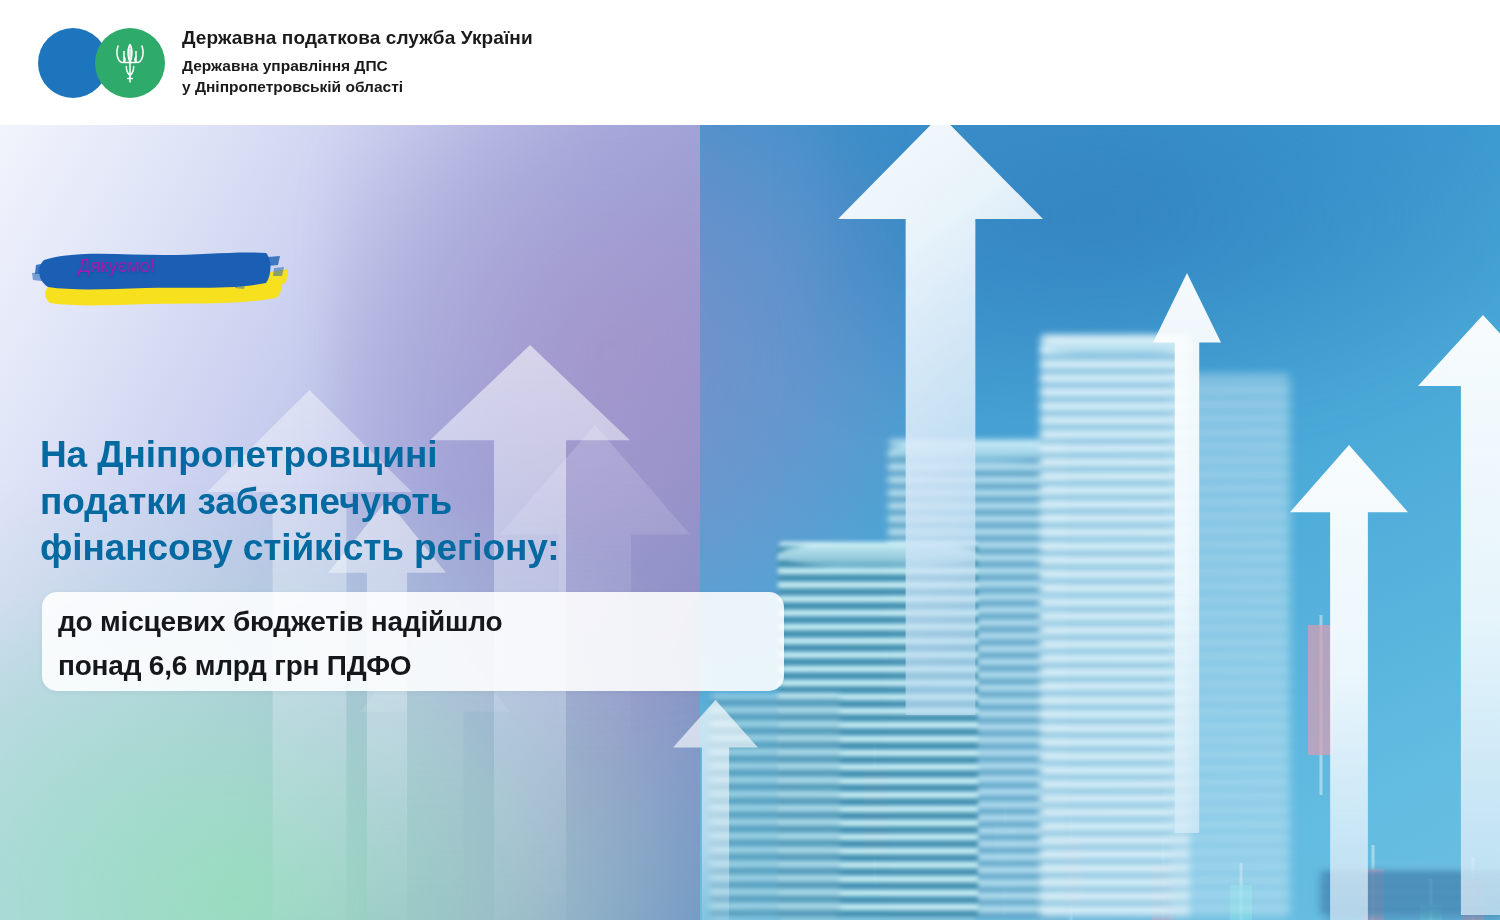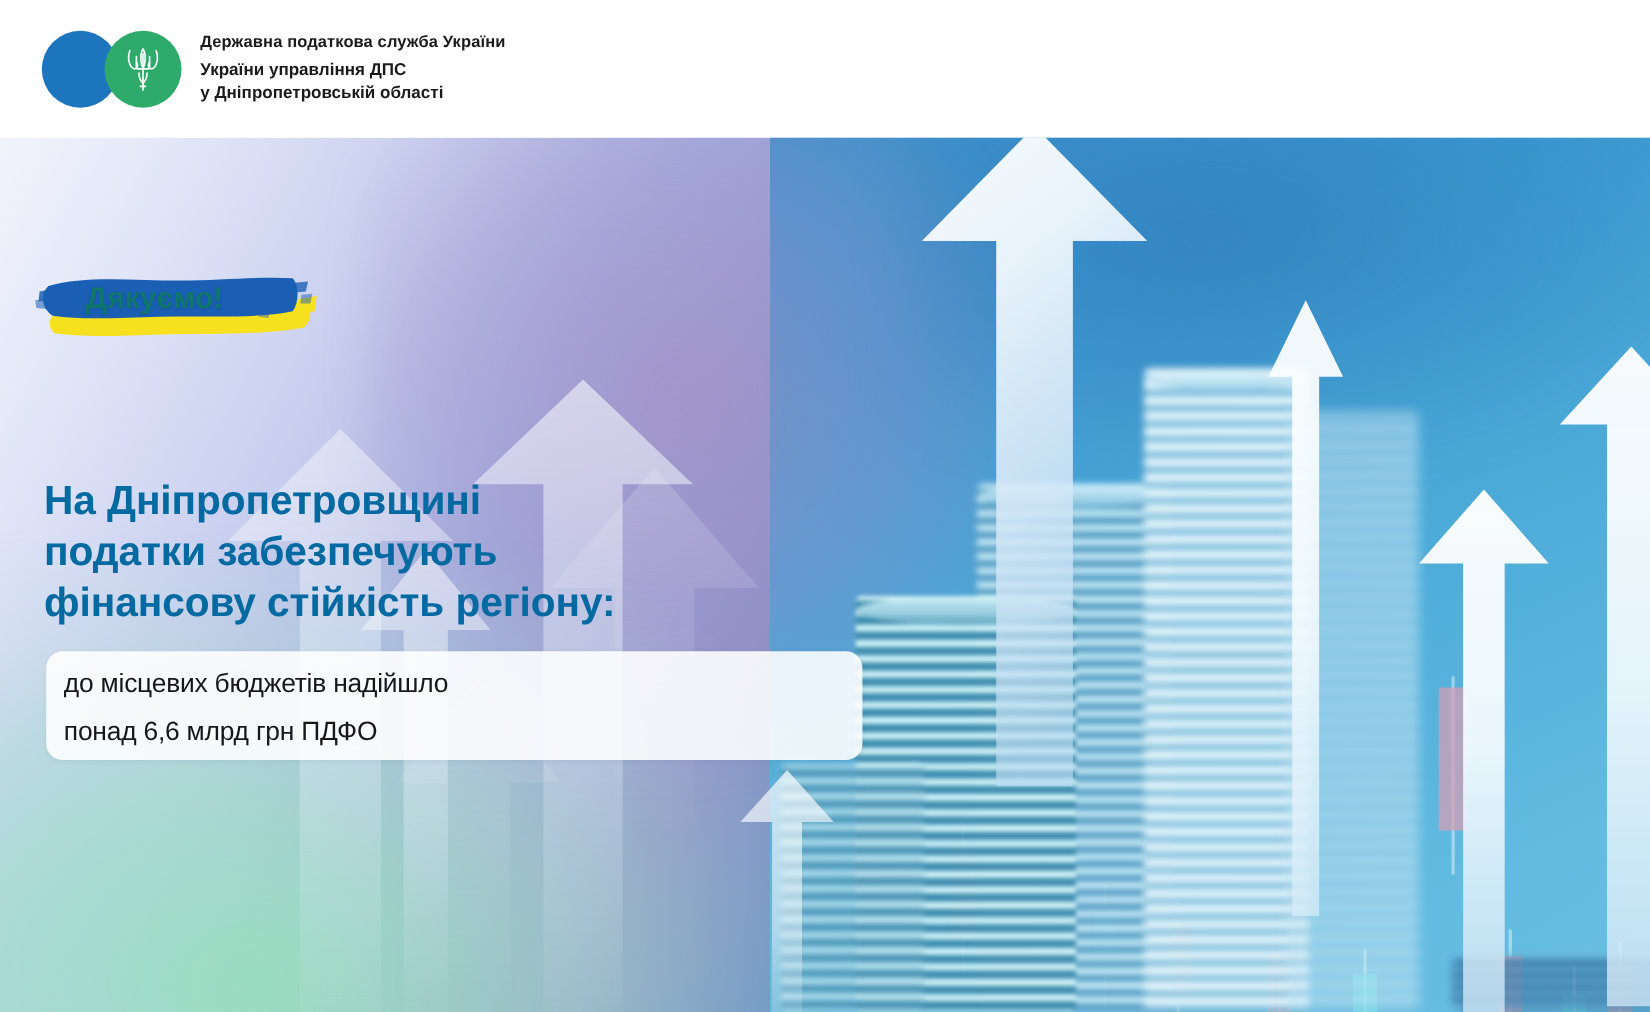--- a/index.html
+++ b/index.html
@@ -23,21 +23,21 @@
     border-radius:50%; background:#1d75bd;
   }
   .logo-circle-green {
     position:absolute; left:57px; top:0; width:70px; height:70px;
     border-radius:50%; background:#2eab6a;
     display:flex; align-items:center; justify-content:center;
   }
   .trident { width:34px; height:42px; display:block; }
 
   .header-text { margin-left:12px; display:flex; flex-direction:column; gap:7px; }
-  .hdr-line1 { font-size:15px; font-weight:bold; color:#1a1a1a; letter-spacing:.1px; white-space:nowrap; }
+  .hdr-line1 { font-size:19px; font-weight:bold; color:#1a1a1a; letter-spacing:.1px; white-space:nowrap; }
   .hdr-line2 { font-size:15.5px; font-weight:bold; color:#1a1a1a; line-height:1.35; white-space:pre-line; }
 
   
   .art { position:absolute; left:0; top:125px; width:1500px; height:795px; overflow:hidden; }
 
   .bg-base {
     position:absolute; inset:0;
     background:
       linear-gradient(118deg,
         #f2f4fc 0%,
@@ -104,39 +104,39 @@
   .stack .rim {
     position:absolute; left:0; right:0; top:0; height:16px;
     border-radius:50%/50%;
   }
 
   
   .thanks-badge { position:absolute; left:30px; top:243px; width:262px; height:72px; z-index:40; }
   .thanks-badge svg { display:block; width:100%; height:100%; }
   .thanks-label {
     position:absolute; left:78px; top:256px; z-index:41;
-    font-size:27px; font-weight:bold; color:#0f766e; letter-spacing:.2px;
+    font-size:18px; font-weight:normal; color:#a21caf; letter-spacing:.2px;
     text-shadow:0 1px 2px rgba(18,58,120,.35);
   }
 
   .headline {
     position:absolute; left:40px; top:432px; z-index:40;
     font-size:37px; font-weight:bold; color:#0369a1;
     line-height:46.5px; letter-spacing:-.1px; white-space:pre-line;
   }
 
   .subbox {
     position:absolute; left:42px; top:592px; width:742px; height:99px;
     background:rgba(255,255,255,.88);
     border-radius:15px; z-index:40;
     box-shadow:0 1px 5px rgba(60,90,130,.07);
   }
   .subtext {
     position:absolute; left:58px; top:600px; z-index:41;
-    font-size:24px; font-weight:normal; color:#15171b;
+    font-size:28px; font-weight:bold; color:#15171b;
     line-height:44px; letter-spacing:-.2px; white-space:pre-line;
   }
 </style>
 </head>
 <body>
 
 <div class="banner">
 
   <div class="header">
     <div class="logo-marks">
@@ -152,21 +152,21 @@
             <path d="M11.6 20.6 L22.4 20.6"></path>
             <path d="M17 2.5 C15.4 5.2 14.9 9 15.1 12.4 C15.3 15.8 16 18.5 17 20.2 C18 18.5 18.7 15.8 18.9 12.4 C19.1 9 18.6 5.2 17 2.5 Z"></path>
             <path d="M13.3 24.4 C13.3 28.2 14.6 31.4 17 33.6 C19.4 31.4 20.7 28.2 20.7 24.4"></path>
             <path d="M14.6 36.5 L19.4 36.5"></path>
           </g>
         </svg>
       </div>
     </div>
     <div class="header-text">
       <div class="hdr-line1">Державна податкова служба України</div>
-      <div class="hdr-line2">України управління ДПС
+      <div class="hdr-line2">Державна управління ДПС
 у Дніпропетровській області</div>
     </div>
   </div>
 
   <div class="art">
     <div class="bg-base"></div>
     <div class="bg-skyright"></div>
     <div class="bg-topdark"></div>
     <div class="bg-mauve"></div>
     <div class="bg-blueleft"></div>

